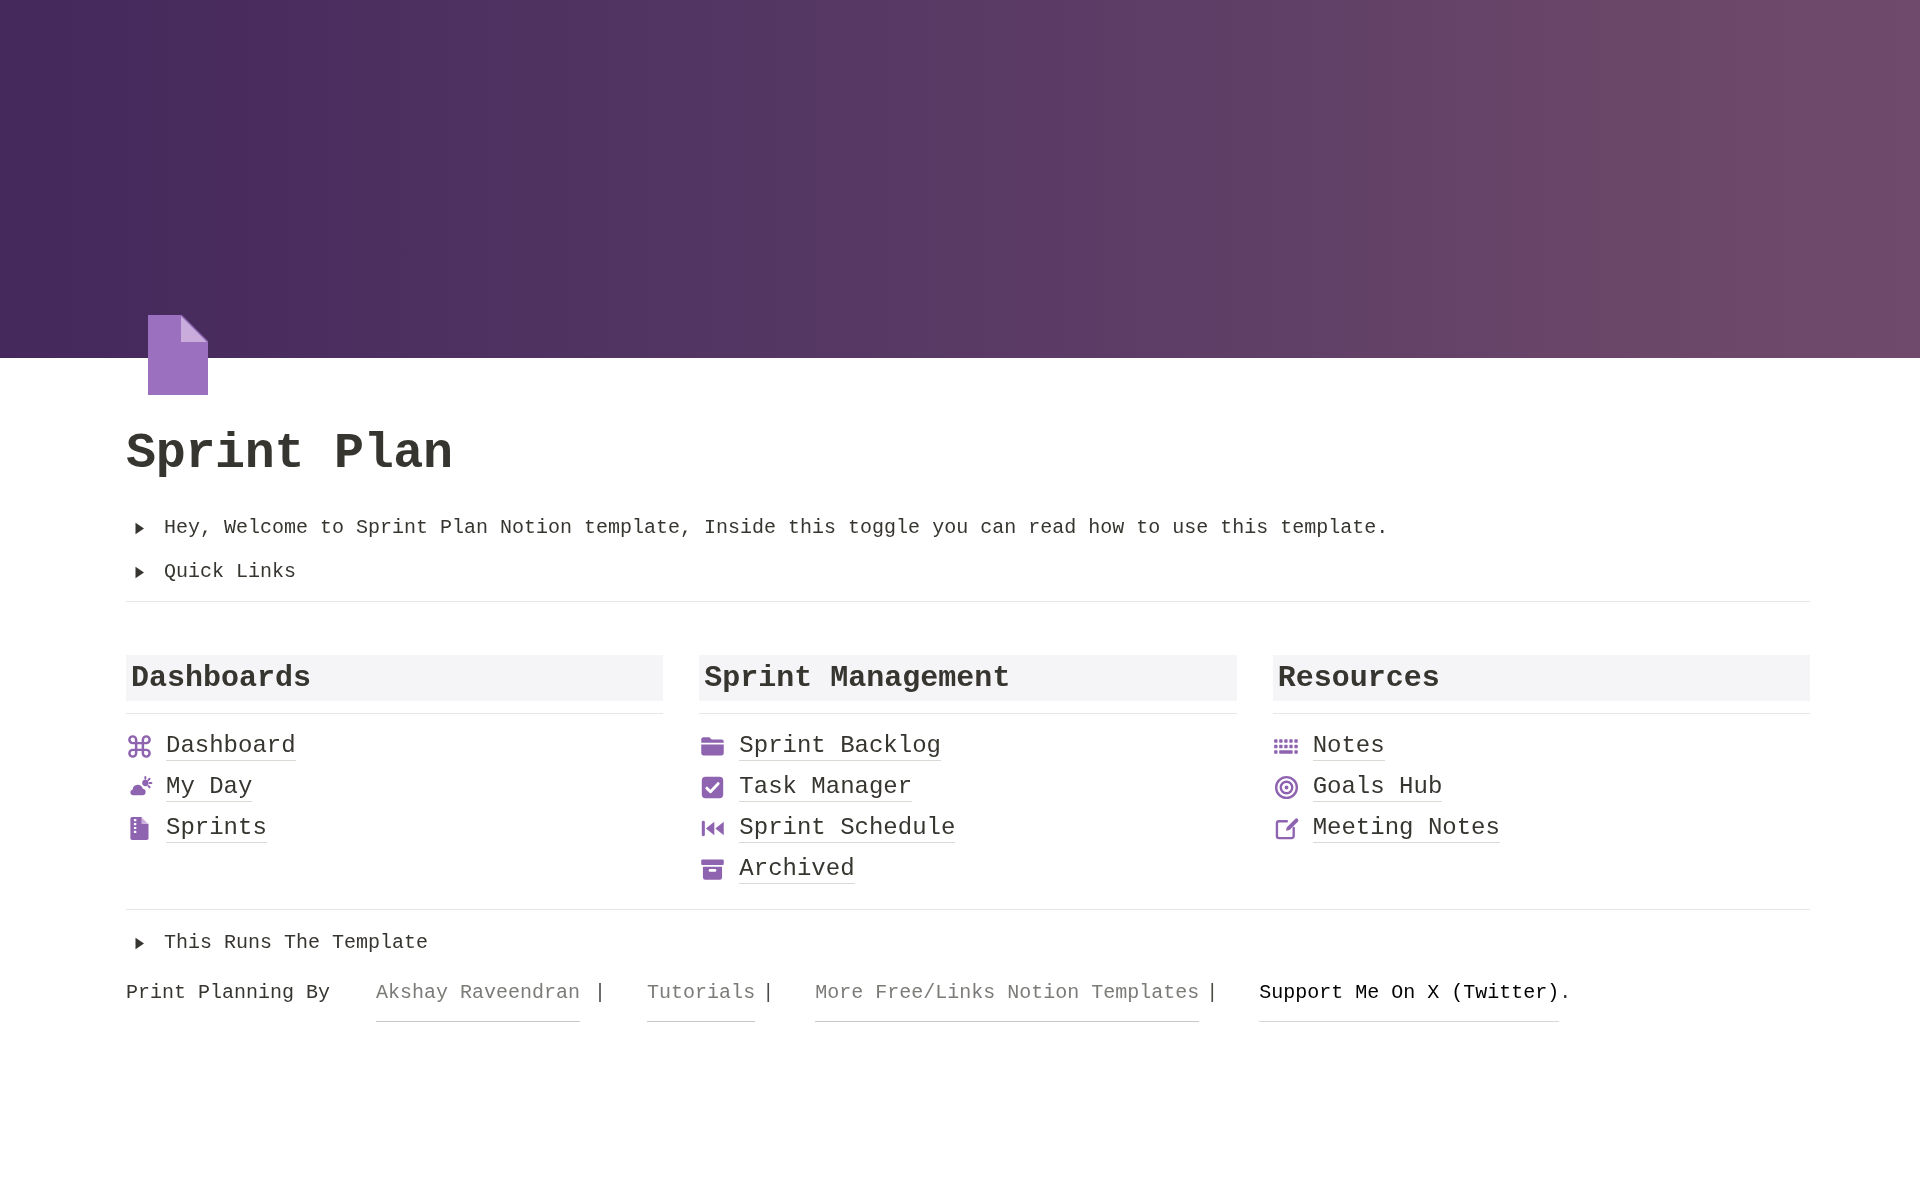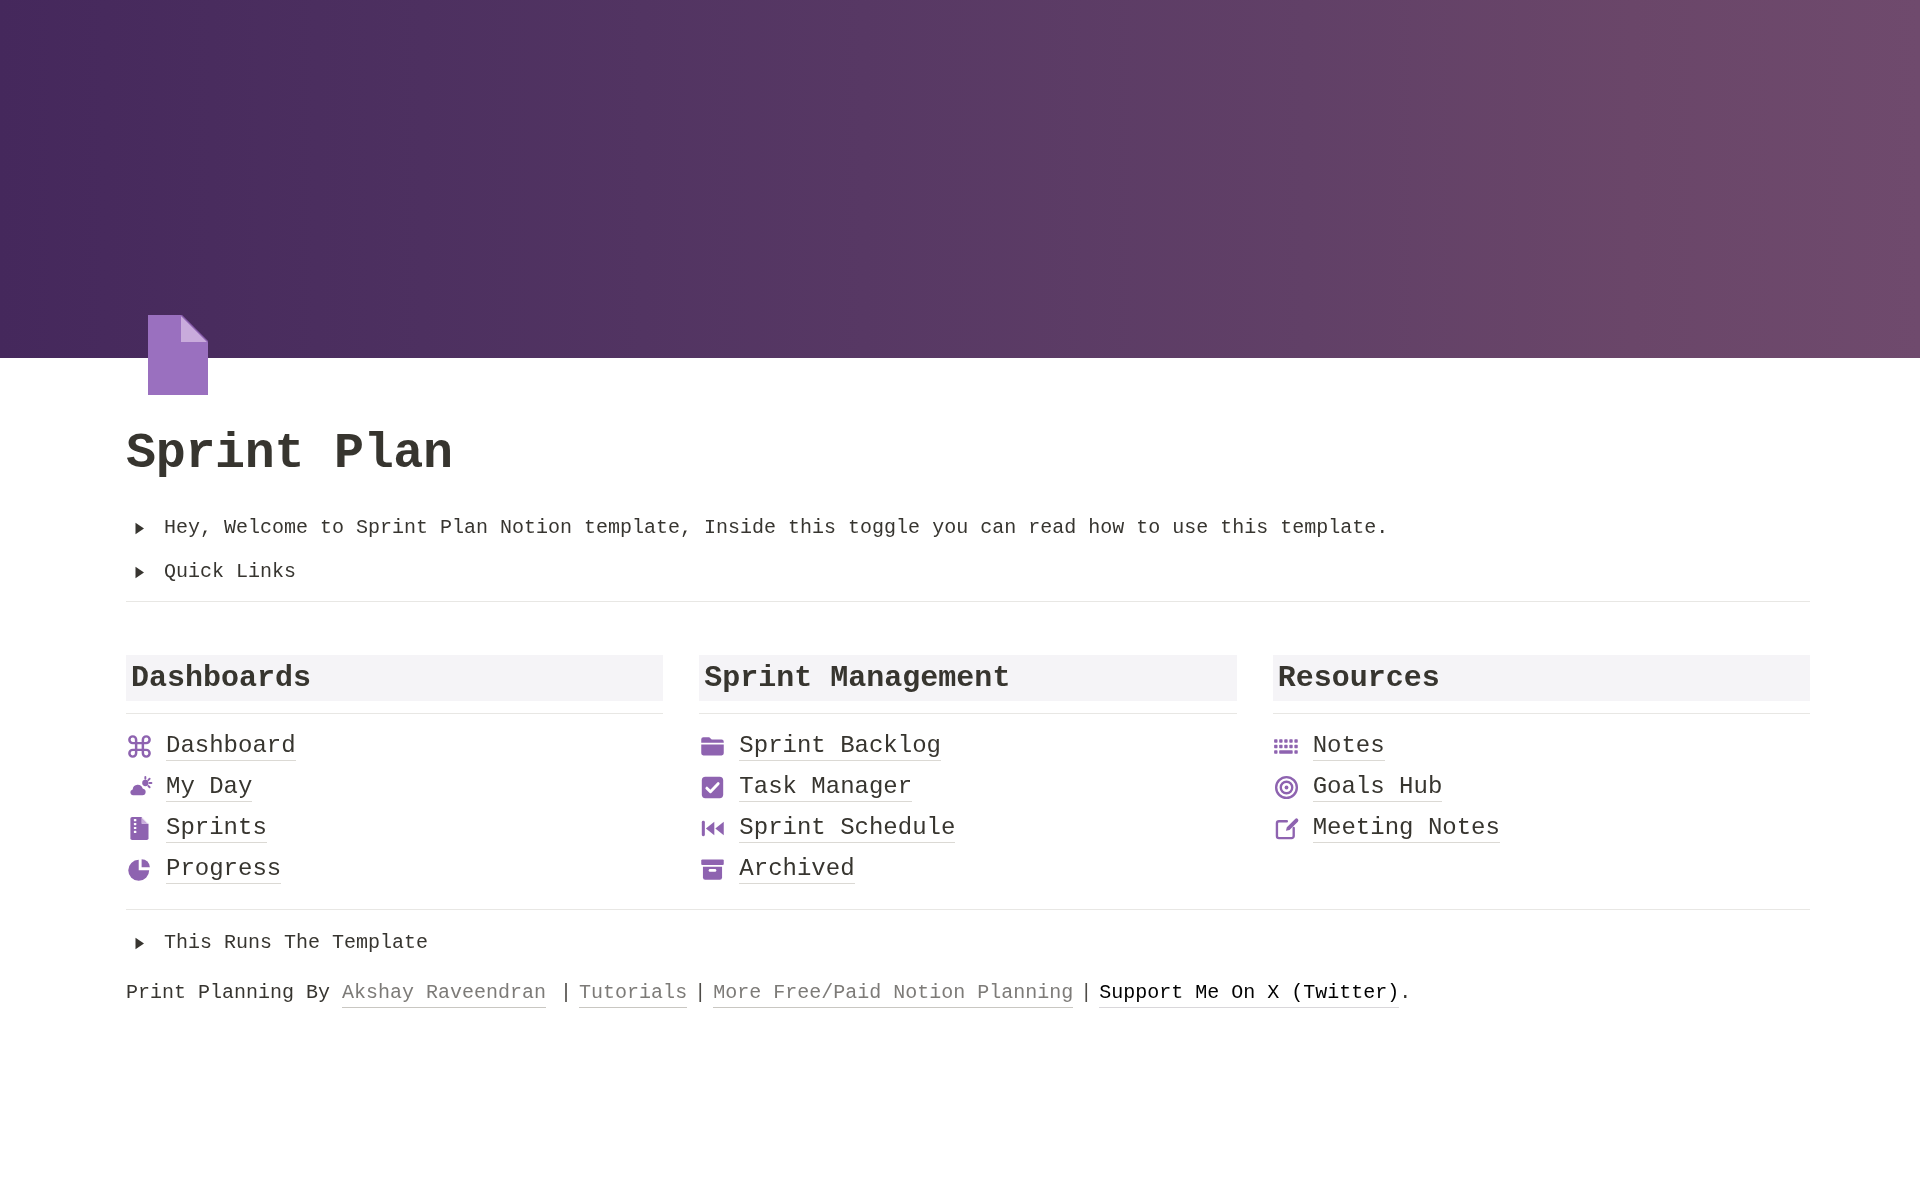--- a/index.html
+++ b/index.html
@@ -96,22 +96,23 @@
 
   .credits {
     font-size: 20px;
     line-height: 30px;
     margin: 10px 0 0 0;
     padding: 3px 0;
   }
   .glink {
     color: #7d7b78;
     border-bottom: 1px solid #c9c7c2;
-    padding-bottom: 3px;
+    padding-bottom: 17px;
     cursor: pointer;
+    margin-left: 34px;
   }
   .glink.muted {
     color: #000000;
     border-bottom-color: #d9d7da;
   }
   .sep { color: #4d4b47; margin: 0 7px; }
   .sep.wide { margin-left: 14px; }
   .credits .suffix { color: #37352f; }
 </style>
 </head>
@@ -188,29 +189,20 @@
               <path d="M14 2.5 L19.3 7.8 H14 Z" fill="#c9abdc"></path>
               <g fill="#ffffff">
                 <rect x="7" y="3.6" width="2.2" height="1.9" rx="0.5"></rect>
                 <rect x="7" y="7.1" width="2.2" height="1.9" rx="0.5"></rect>
                 <rect x="7" y="10.6" width="2.2" height="1.9" rx="0.5"></rect>
                 <rect x="7" y="14.1" width="2.2" height="1.9" rx="0.5"></rect>
               </g>
             </svg>
           </span>
           <span class="link">Sprints</span>
-        </div>
-        <div class="item">
-          <span class="icn">
-            <svg viewBox="0 0 24 24" fill="#8e63b0">
-              <path d="M11.3 12.7 V3.4 A9.3 9.3 0 1 0 20.6 12.7 Z"></path>
-              <path d="M13.9 10.1 V2.8 A7.3 7.3 0 0 1 21.2 10.1 Z"></path>
-            </svg>
-          </span>
-          <span class="link">Progress</span>
         </div>
       </div>
     </div>
 
     <div class="column">
       <div class="col-header">Sprint Management</div>
       <hr class="col-divider">
       <div class="items">
         <div class="item">
           <span class="icn">
@@ -308,16 +300,16 @@
   <div class="toggle-row bottom">
     <span class="toggle-tri">
       <svg width="13" height="15" viewBox="0 0 13 15">
           <path d="M2.5 1.8 L11 7.5 L2.5 13.2 Z" fill="#373530"></path>
         </svg>
     </span>
     <span class="toggle-label">This Runs The Template</span>
   </div>
 
   <p class="credits">
-    <span>Print Planning By </span><span class="glink">Akshay Raveendran</span><span class="sep wide">|</span><span class="glink">Tutorials</span><span class="sep">|</span><span class="glink">More Free/Paid Notion Planning</span><span class="sep">|</span><span class="glink muted">Support Me On X (Twitter)</span><span class="suffix">.</span>
+    <span>Print Planning By </span><span class="glink">Akshay Raveendran</span><span class="sep wide">|</span><span class="glink">Tutorials</span><span class="sep">|</span><span class="glink">More Free/Links Notion Templates</span><span class="sep">|</span><span class="glink muted">Support Me On X (Twitter)</span><span class="suffix">.</span>
   </p>
 
 </div>
 
 </body></html>

